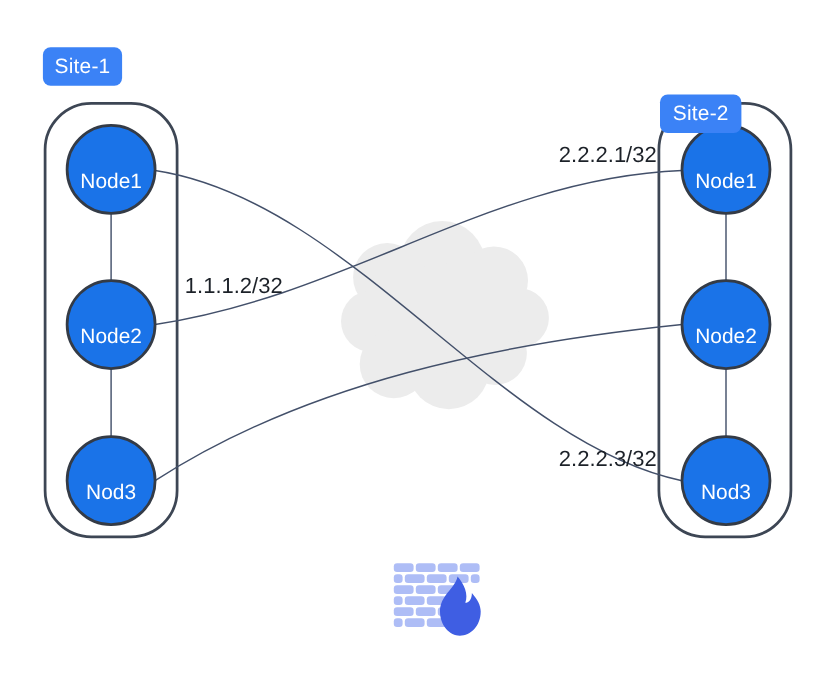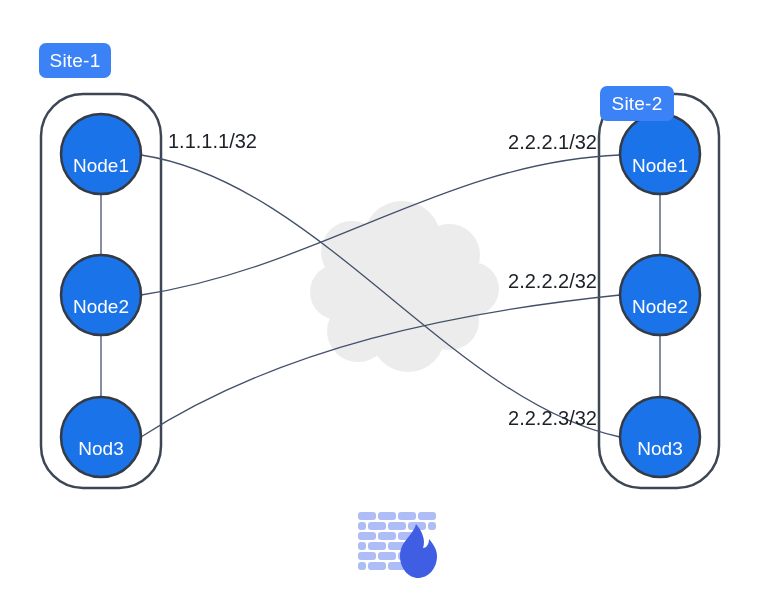--- a/index.html
+++ b/index.html
@@ -95,24 +95,23 @@
   <div class="site-badge" style="left:39px; top:43px;">Site-1</div>
   <div class="site-badge" style="left:600px; top:43px; width:74px;margin-top:43px;">Site-2</div>
 
   <div class="node-label" style="left:101px; top:154px;">Node1</div>
   <div class="node-label" style="left:101px; top:295px;">Node2</div>
   <div class="node-label" style="left:101px; top:437px;">Nod3</div>
   <div class="node-label" style="left:660px; top:154px;">Node1</div>
   <div class="node-label" style="left:660px; top:295px;">Node2</div>
   <div class="node-label" style="left:660px; top:437px;">Nod3</div>
 
-  <div class="ip-label" style="left:168px; top:141px;">1.1.1.1/32</div>
+  <div class="ip-label" style="left:168px; top:261px;">1.1.1.2/32</div>
 
   <div class="ip-label right-side" style="right:163px; top:142px;">2.2.2.1/32</div>
-  <div class="ip-label right-side" style="right:163px; top:281px;">2.2.2.2/32</div>
   <div class="ip-label right-side" style="right:163px; top:418px;">2.2.2.3/32</div>
 
   <svg class="fw-icon" width="96" height="80" viewBox="0 0 96 80">
     <g fill="#aebdf6">
 
       <rect x="6" y="6" width="18" height="8" rx="3"></rect>
       <rect x="26" y="6" width="18" height="8" rx="3"></rect>
       <rect x="46" y="6" width="18" height="8" rx="3"></rect>
       <rect x="66" y="6" width="18" height="8" rx="3"></rect>
 

